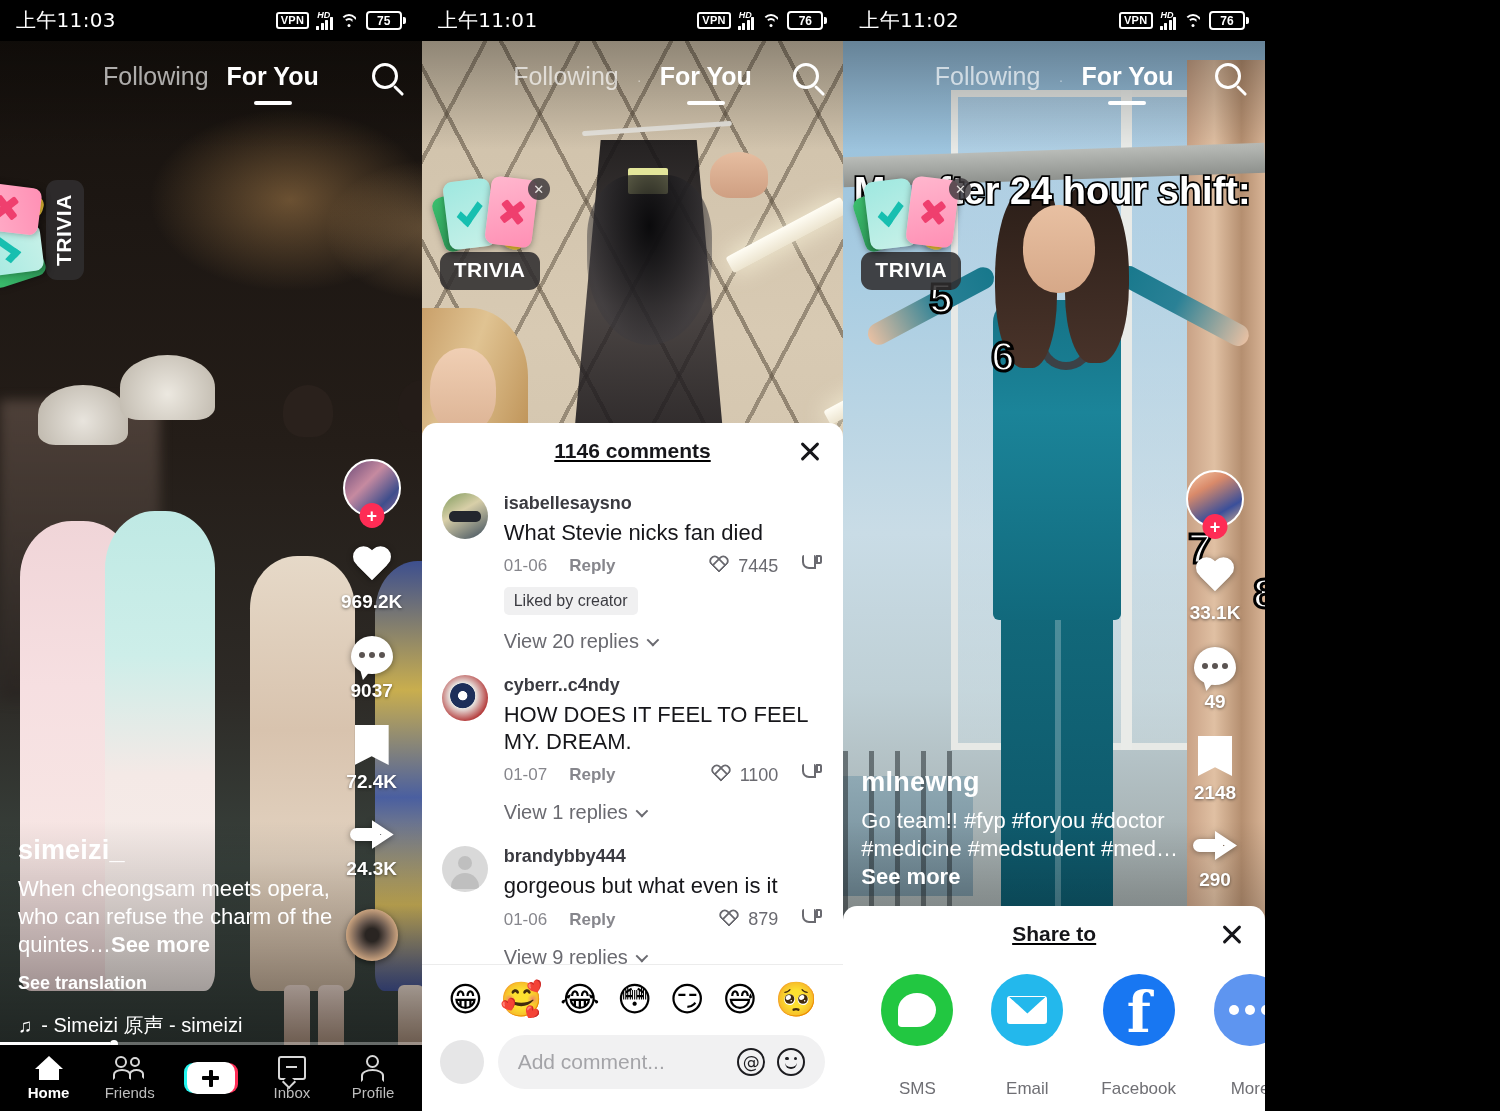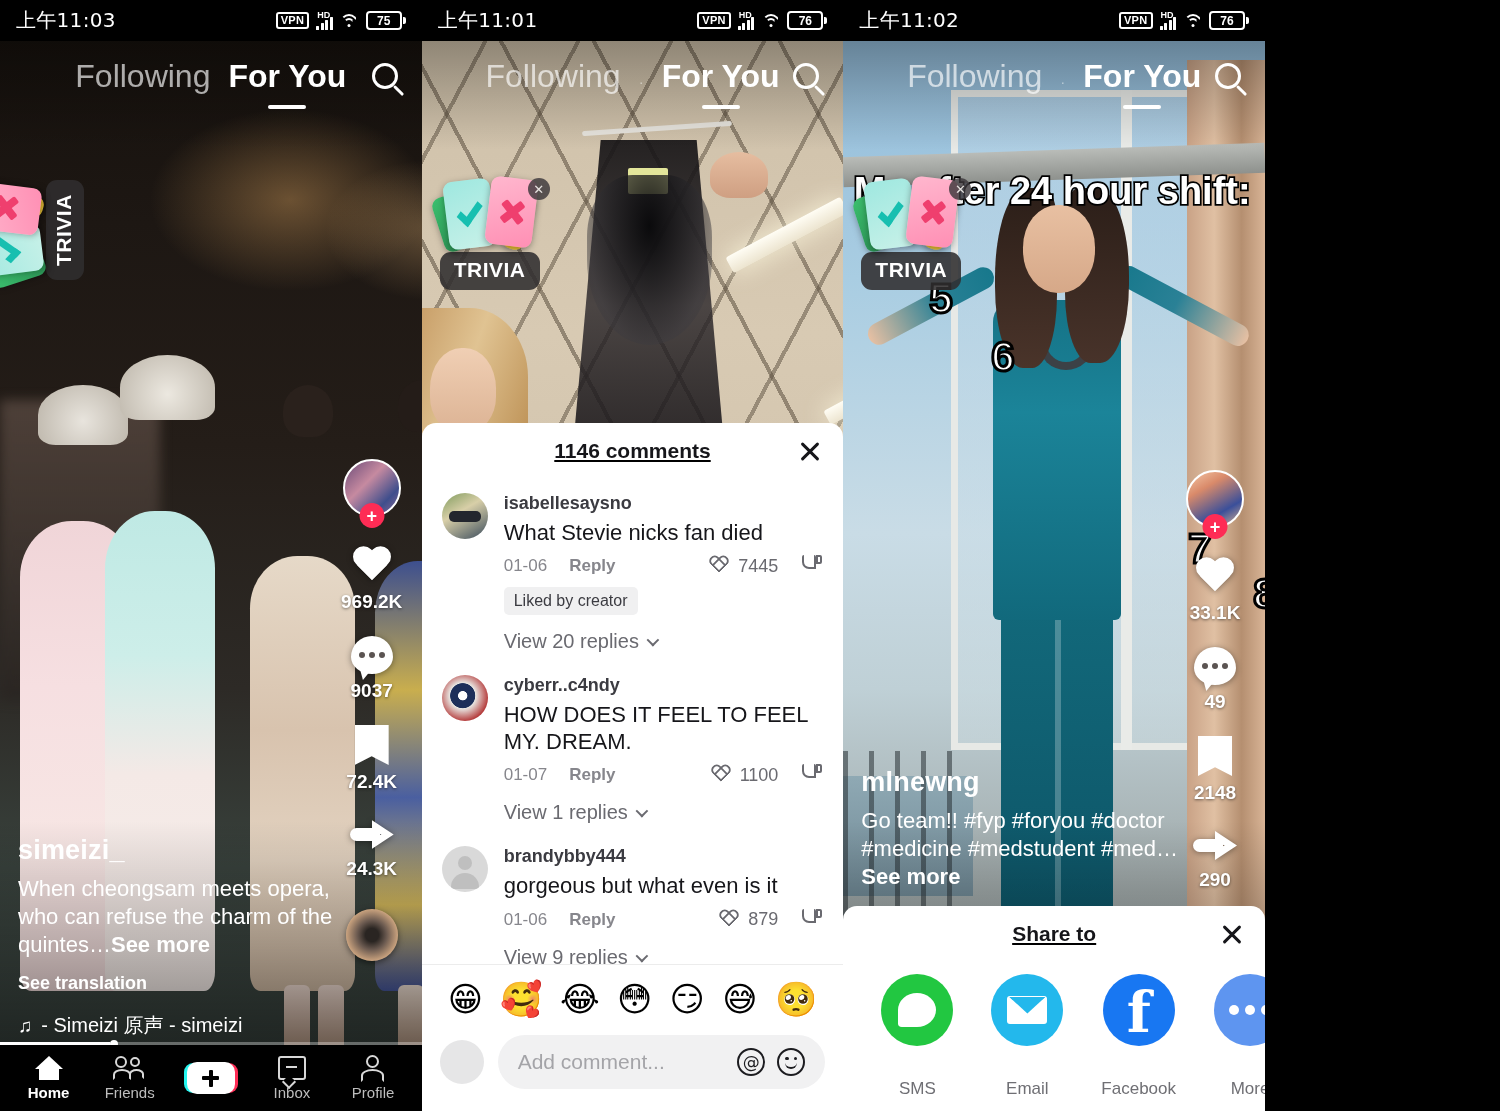--- a/index.html
+++ b/index.html
@@ -18,21 +18,21 @@
     padding:0 16px;
   }
   .sb-time { color:#fff; font-size:20px; letter-spacing:.3px; font-family:"DejaVu Sans", sans-serif; }
   .sb-right { display:flex; align-items:center; gap:7px; }
   .vpn-box {
     border:2px solid #fff; border-radius:3px; color:#fff;
     font-size:11px; font-weight:bold; padding:1px 3px; line-height:1;
     letter-spacing:.3px;
   }
   .hd-sig { position:relative; display:flex; align-items:flex-end; gap:1px; height:18px; }
-  .hd-label { position:absolute; top:-2px; left:1px; color:#fff; font-size:9px; font-weight:bold; }
+  .hd-label { position:absolute; top:-2px; left:1px; color:#fff; font-size:9px; font-weight:bold;font-style:italic; }
   .bars { display:flex; align-items:flex-end; gap:1.5px; height:13px; margin-top:4px; }
   .bars i { display:block; width:3px; background:#fff; border-radius:.5px; }
   .bars i:nth-child(1){height:4px}.bars i:nth-child(2){height:7px}
   .bars i:nth-child(3){height:10px}.bars i:nth-child(4){height:13px}
   .wifi { width:19px; height:15px; position:relative; }
   .wifi span { position:absolute; left:50%; transform:translateX(-50%);
     border:2px solid #fff; border-bottom-color:transparent;
     border-left-color:transparent; border-right-color:transparent;
     border-radius:50% 50% 0 0 / 100% 100% 0 0; }
   .wifi span:nth-child(1){width:18px;height:9px;bottom:5px}
@@ -145,21 +145,21 @@
   
   .grad-top { position:absolute; top:0; left:0; right:0; height:150px;
       background:linear-gradient(180deg,rgba(0,0,0,.42),transparent); z-index:5; }
   .grad-bottom { position:absolute; bottom:0; left:0; right:0; height:290px;
       background:linear-gradient(0deg,rgba(0,0,0,.62),rgba(0,0,0,.25) 55%,transparent); z-index:5; }
 
   
   .topbar { position:absolute; top:41px; left:0; width:100%; height:70px; z-index:40;
       display:flex; align-items:center; justify-content:center; }
   .tabs { display:flex; align-items:baseline; gap:18px; }
-  .tab { font-size:32px; color:rgba(255,255,255,.66); }
+  .tab { font-size:25px; color:rgba(255,255,255,.66); }
   .tab.active { color:#fff; font-weight:bold; position:relative; }
   .tab.active::after { content:''; position:absolute; left:50%; transform:translateX(-50%);
       bottom:-14px; width:38px; height:4px; background:#fff; border-radius:2px; }
   .tab-sep { color:rgba(255,255,255,.45); font-size:15px; }
   .search-btn { position:absolute; right:24px; top:50%; transform:translateY(-50%); }
   .mag { width:26px; height:26px; border:3.2px solid #fff; border-radius:50%; position:relative; }
   .mag::after { content:''; position:absolute; right:-10px; bottom:-6px; width:13px; height:3.2px;
       background:#fff; border-radius:2px; transform:rotate(45deg); }
 
   

